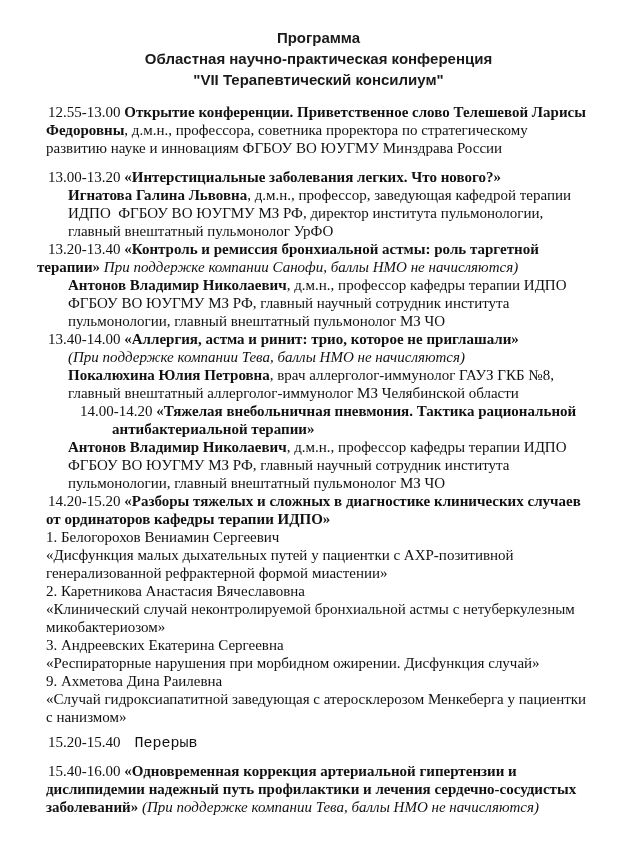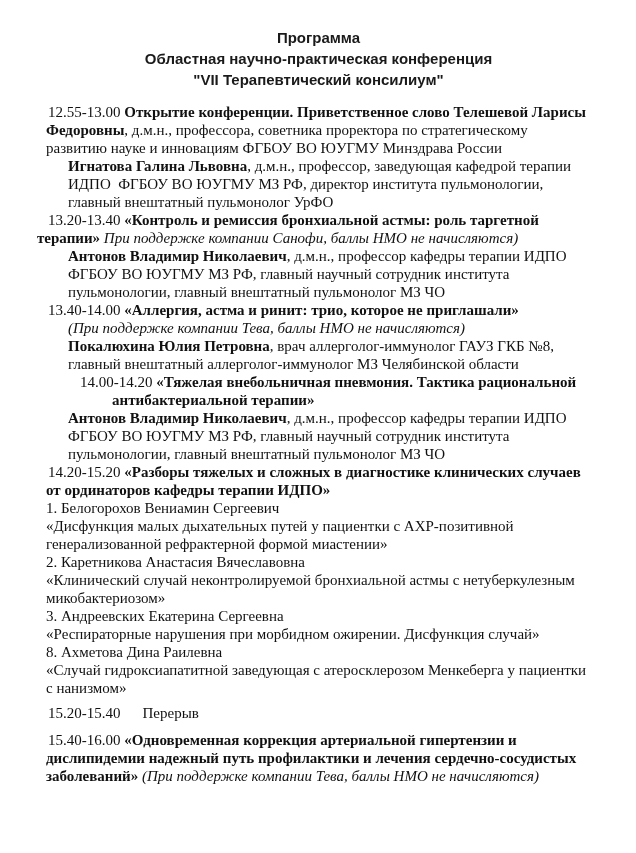--- a/index.html
+++ b/index.html
@@ -33,36 +33,37 @@
   .ind { padding-left: 22px; }
   
   .outdent { margin-left: -9px; text-indent: 11px; }
   
   .hang { padding-left: 34px; text-indent: -32px; margin-left: 32px; }
   .mt-p1   { margin-top: 13px; }
   .mt-s1   { margin-top: 11px; }
   .mt-list { margin-top: 0; }
   .mt-brk  { margin-top: 7px; }
   .mt-last { margin-top: 9px; }
-  .break-label { margin-left: 22px; }
+  .break-label { margin-left: 14px; font-family: Liberation Mono, monospace; }
 </style>
 </head>
 <body>
 
 <div class="page">
 
   <div class="doc-header">
     <div>Программа</div>
     <div>Областная научно-практическая конференция</div>
     <div>"VII Терапевтический консилиум"</div>
   </div>
 
   <p class="tind mt-p1"><span>12.55-13.00</span> <span class="b">Открытие конференции. Приветственное слово Телешевой Ларисы Федоровны</span><span>, д.м.н., профессора, советника проректора по стратегическому развитию науке и инновациям ФГБОУ ВО ЮУГМУ Минздрава России</span></p>
 
   <div>
+    <p class="tind mt-s1"><span>13.00-13.20</span> <span class="b">«Интерстициальные заболевания легких. Что нового?»</span></p>
     <p class="ind"><span class="b">Игнатова Галина Львовна</span><span>, д.м.н., профессор, заведующая кафедрой терапии ИДПО &nbsp;ФГБОУ ВО ЮУГМУ МЗ РФ, директор института пульмонологии, главный внештатный пульмонолог УрФО</span></p>
   </div>
 
   <div>
     <p class="outdent"><span>13.20-13.40</span> <span class="b">«Контроль и ремиссия бронхиальной астмы: роль таргетной терапии»</span> <span class="i">При поддержке компании Санофи, баллы НМО не начисляются)</span></p>
     <p class="ind"><span class="b">Антонов Владимир Николаевич</span><span>, д.м.н., профессор кафедры терапии ИДПО ФГБОУ ВО ЮУГМУ МЗ РФ, главный научный сотрудник института пульмонологии, главный внештатный пульмонолог МЗ ЧО</span></p>
   </div>
 
   <div>
     <p class="tind"><span>13.40-14.00</span> <span class="b">«Аллергия, астма и ринит: трио, которое не приглашали»</span></p>
@@ -76,21 +77,21 @@
   </div>
 
   <div>
     <p class="tind mt-list"><span>14.20-15.20</span> <span class="b">«Разборы тяжелых и сложных в диагностике клинических случаев от ординаторов кафедры терапии ИДПО»</span></p>
     <p>1. Белогорохов Вениамин Сергеевич</p>
     <p>«Дисфункция малых дыхательных путей у пациентки с АХР-позитивной генерализованной рефрактерной формой миастении»</p>
     <p>2. Каретникова Анастасия Вячеславовна</p>
     <p>«Клинический случай неконтролируемой бронхиальной астмы с нетуберкулезным микобактериозом»</p>
     <p>3. Андреевских Екатерина Сергеевна</p>
     <p>«Респираторные нарушения при морбидном ожирении. Дисфункция случай»</p>
-    <p>8. Ахметова Дина Раилевна</p>
+    <p>9. Ахметова Дина Раилевна</p>
     <p>«Случай гидроксиапатитной заведующая с атеросклерозом Менкеберга у пациентки с нанизмом»</p>
   </div>
 
   <p class="tind mt-brk"><span>15.20-15.40</span><span class="break-label">Перерыв</span></p>
 
   <p class="tind mt-last"><span>15.40-16.00</span> <span class="b">«Одновременная коррекция артериальной гипертензии и дислипидемии надежный путь профилактики и лечения сердечно-сосудистых заболеваний»</span> <span class="i">(При поддержке компании Тева, баллы НМО не начисляются)</span></p>
 
 </div>
 
 </body></html>

